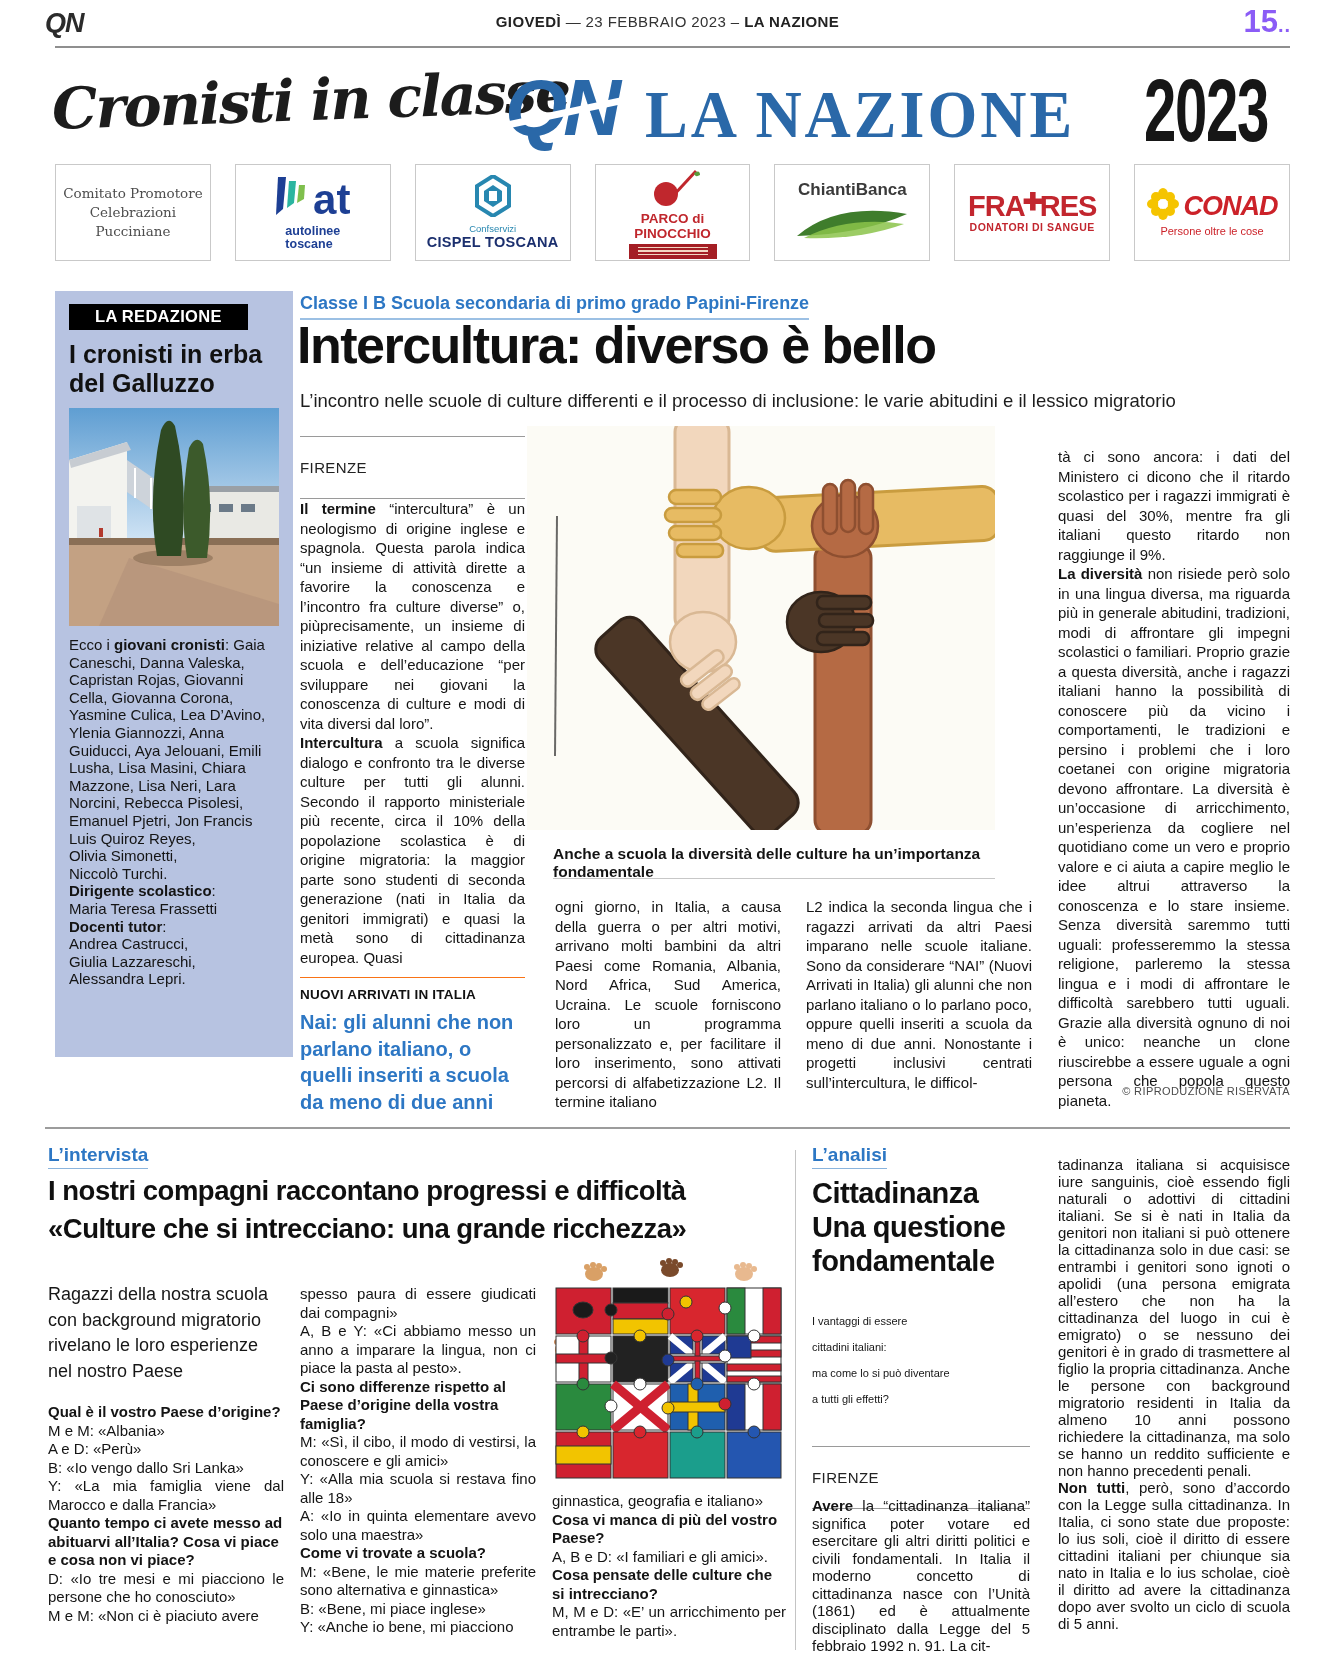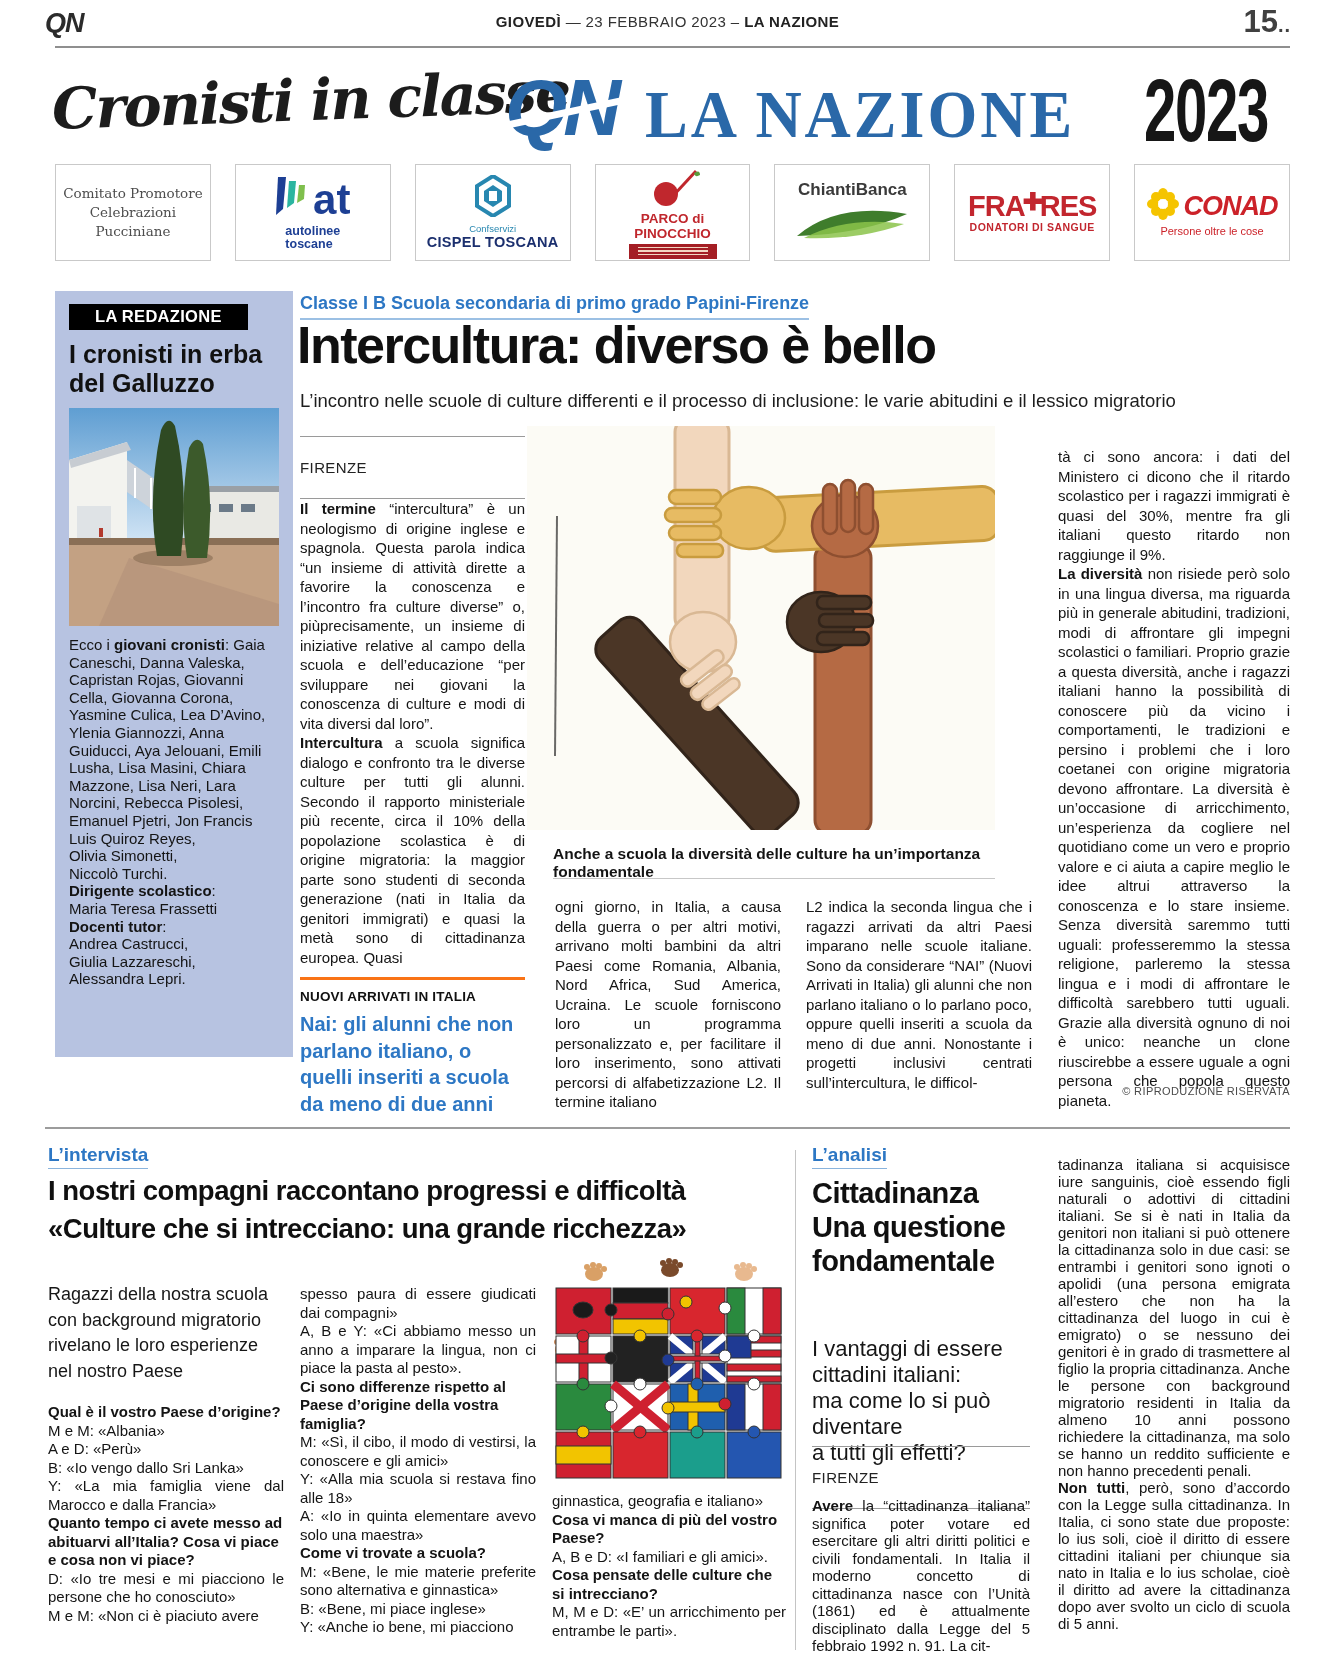--- a/index.html
+++ b/index.html
@@ -7,21 +7,21 @@
         font-family:"Liberation Sans",sans-serif;color:#1a1a1a;overflow:hidden;}
   .abs{position:absolute;}
   .b{font-weight:bold;}
   p{margin:0;}
   .rule{position:absolute;background:#c7c7c7;}
   
   #hdr-qn{left:45px;top:8px;font:italic 900 27px "Liberation Sans",sans-serif;color:#2b2b2b;letter-spacing:-1px;}
   #hdr-center{left:0;top:13px;width:1335px;text-align:center;font-size:15px;letter-spacing:.4px;color:#222;}
   #hdr-center .hbold{font-weight:800;}
   #hdr-center .hdate{font-weight:500;color:#333;}
-  #hdr-page{right:44px;top:4px;font-weight:800;font-size:31px;color:#404040;}
+  #hdr-page{right:44px;top:4px;font-weight:800;font-size:31px;color:#8b5cf6;}
   #hdr-page .dots{font-size:20px;letter-spacing:1px;}
   #hdr-rule{left:55px;top:46px;width:1235px;height:2px;background:#8f8f8f;}
   
   #mast-script{left:52px;top:66px;font:italic 700 57px "DejaVu Serif",serif;color:#1c1c1c;
                transform:rotate(-2deg);letter-spacing:-2px;}
   #mast-qn{left:505px;top:62px;font:italic 900 80px "Liberation Sans",sans-serif;color:#2a68a8;letter-spacing:-4px;}
   #mast-qn::after{content:"";position:absolute;left:-4%;top:52%;width:108%;height:7px;background:#fff;transform:rotate(-12deg);}
   #mast-name{left:645px;top:76px;font-family:"Liberation Serif",serif;font-weight:900;font-size:64px;
              color:#2a68a8;letter-spacing:3px;transform:scaleY(1.05);transform-origin:left top;white-space:nowrap;}
   #mast-year{left:1144px;top:58px;font-weight:900;font-size:88px;color:#161616;
@@ -56,21 +56,21 @@
   
   #m-kicker{left:300px;top:293px;font-weight:700;font-size:18px;color:#2d77c4;
             border-bottom:2px solid #9cc0e4;padding-bottom:4px;}
   #m-headline{left:297px;top:315px;font-weight:700;font-size:52px;letter-spacing:-1.5px;color:#101010;white-space:nowrap;}
   #m-sub{left:300px;top:390px;font-size:18.5px;color:#1d1d1d;white-space:nowrap;}
   .dateline{border-top:1px solid #9a9a9a;border-bottom:1px solid #9a9a9a;padding:22px 0;
             font-size:15px;letter-spacing:.4px;color:#222;}
   #m-dateline{left:300px;top:436px;width:225px;}
   .bodytext{font-size:15px;line-height:19.5px;text-align:justify;color:#141414;}
   #m-col1{left:300px;top:499px;width:225px;}
-  #m-nai{left:300px;top:977px;width:225px;border-top:3px solid #f97316;padding-top:9px;}
+  #m-nai{left:300px;top:977px;width:225px;border-top:1px solid #f97316;padding-top:9px;}
   #m-nai-kicker{font-weight:800;font-size:13.5px;letter-spacing:.2px;color:#111;}
   #m-nai-text{margin-top:7px;font-weight:800;font-size:20px;line-height:26.5px;color:#2d77c4;}
   #m-img{left:527px;top:426px;width:468px;height:404px;}
   #m-caption{left:553px;top:845px;width:440px;font-weight:700;font-size:15.5px;color:#141414;}
   #m-caption-rule{left:553px;top:878px;width:442px;height:1px;}
   #m-col2{left:555px;top:897px;width:226px;}
   #m-col3{left:806px;top:897px;width:226px;}
   #m-col4{left:1058px;top:447px;width:232px;}
   #m-copy{left:1058px;top:1085px;width:232px;text-align:right;font-size:11px;letter-spacing:.4px;color:#4a4a4a;}
   #sec-rule{left:45px;top:1127px;width:1245px;height:2px;background:#9c9c9c;}
@@ -83,21 +83,21 @@
   .qa{font-size:15px;line-height:18.5px;text-align:justify;color:#141414;}
   .qb{font-weight:800;text-align:left;}
   #iv-col1{left:48px;top:1403px;width:236px;}
   #iv-col2{left:300px;top:1285px;width:236px;}
   #iv-img{left:552px;top:1258px;width:233px;height:224px;}
   #iv-col3{left:552px;top:1492px;width:234px;}
   #vrule{left:795px;top:1150px;width:1px;height:500px;background:#c4c4c4;}
   
   #an-kicker{left:812px;top:1144px;}
   #an-headline{left:812px;top:1176px;font-weight:800;font-size:29px;line-height:34px;color:#101010;white-space:pre-line;letter-spacing:-.5px;}
-  #an-intro{left:812px;top:1336px;width:232px;font-size:22px;line-height:26px;color:#161616;white-space:pre-line;}
+  #an-intro{left:812px;top:1308px;width:232px;font-size:11px;line-height:26px;color:#161616;white-space:pre-line;}
   #an-dateline{left:812px;top:1446px;width:218px;}
   #an-body{left:812px;top:1497px;width:218px;line-height:17.5px;}
   #lastcol{left:1058px;top:1156px;width:232px;line-height:17px;}
 </style>
 </head>
 <body>
 
 <div id="page">
 
   <div id="hdr-qn" class="abs">QN</div>

